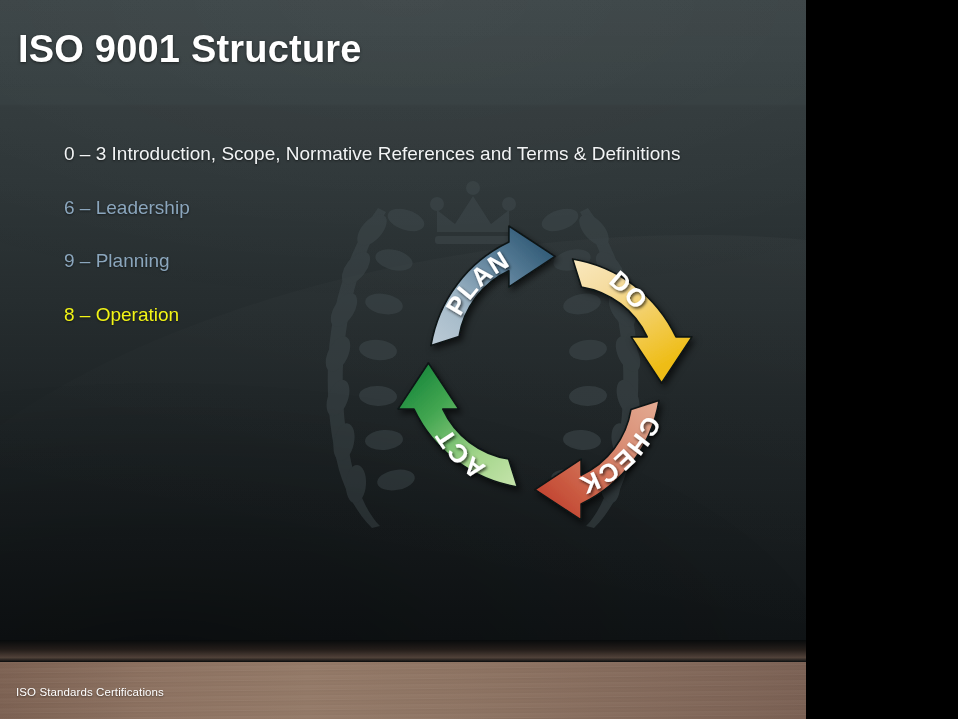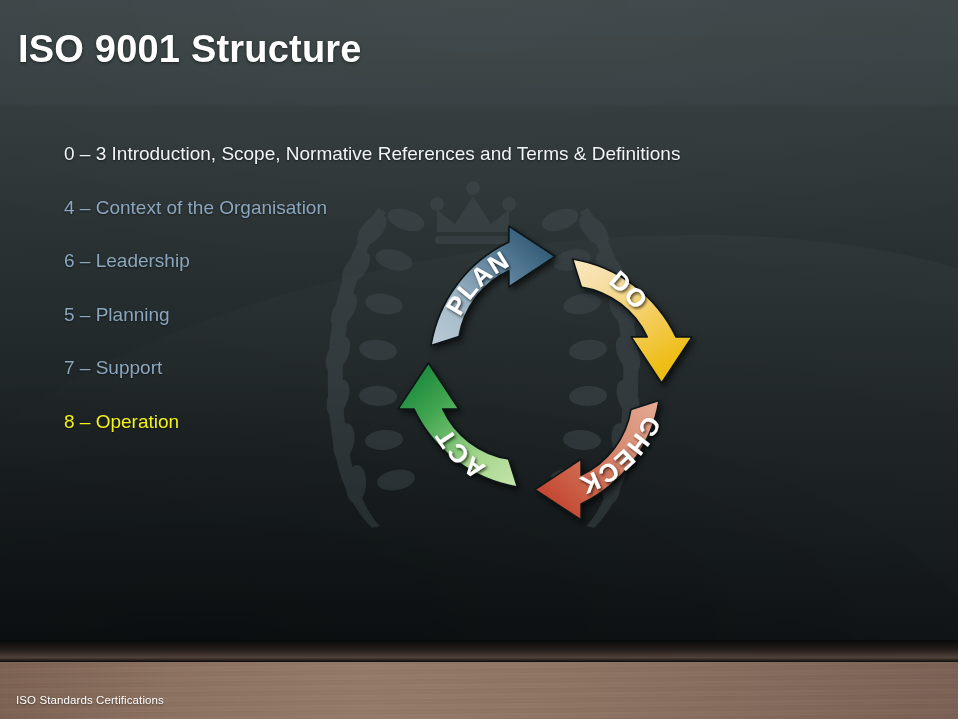--- a/index.html
+++ b/index.html
@@ -7,21 +7,21 @@
     margin: 0;
     padding: 0;
     background: #000;
   }
   body {
     font-family: "Liberation Sans", sans-serif;
   }
 
   #slide {
     position: relative;
-    width: 958px;
+    width: 806px;
     height: 719px;
     overflow: hidden;
     background: #7f1d1d;
   }
 
   
   .bg-base {
     position: absolute;
     inset: 0;
     background:
@@ -170,21 +170,21 @@
     background: linear-gradient(180deg,
         rgba(8,11,12,1) 0%,
         rgba(40,32,28,0.92) 45%,
         rgba(108,86,74,0.72) 80%,
         rgba(130,106,92,0) 100%);
     pointer-events: none;
   }
   .footer-text {
     position: absolute;
     left: 16px;
-    bottom: 13px;
+    bottom: 21px;
     font-size: 11.5px;
     color: #ffffff;
     letter-spacing: .1px;
     white-space: nowrap;
     text-shadow: 0 1px 2px rgba(0,0,0,.45);
   }
 </style>
 </head>
 <body>
 
@@ -255,24 +255,22 @@
       </g>
     </svg>
   </div>
 
   <div class="bg-sheen"></div>
 
   <div class="title">ISO 9001 Structure</div>
 
   <div class="clause-list">
     <div class="clause" style="color: rgb(242, 244, 245);">0 – 3 Introduction, Scope, Normative References and Terms &amp; Definitions</div>
-    <div class="clause" style="color: rgb(139, 166, 189);">4 – Context of the Organisation</div>
     <div class="clause" style="color: rgb(139, 166, 189);">6 – Leadership</div>
-    <div class="clause" style="color: rgb(139, 166, 189);">5 – Planning</div>
-    <div class="clause" style="color: rgb(139, 166, 189);">7 – Support</div>
+    <div class="clause" style="color: rgb(139, 166, 189);">9 – Planning</div>
     <div class="clause" style="color: rgb(242, 244, 22);">8 – Operation</div>
   </div>
 
   <div class="pdca">
     <svg viewBox="0 0 300 300" width="300" height="300">
       <defs>
         <linearGradient id="g-plan" x1="0" y1="1" x2="1" y2="0">
           <stop offset="0%" stop-color="#bccbd6"></stop>
           <stop offset="28%" stop-color="#a3b9c8"></stop>
           <stop offset="62%" stop-color="#5b7f99"></stop>

